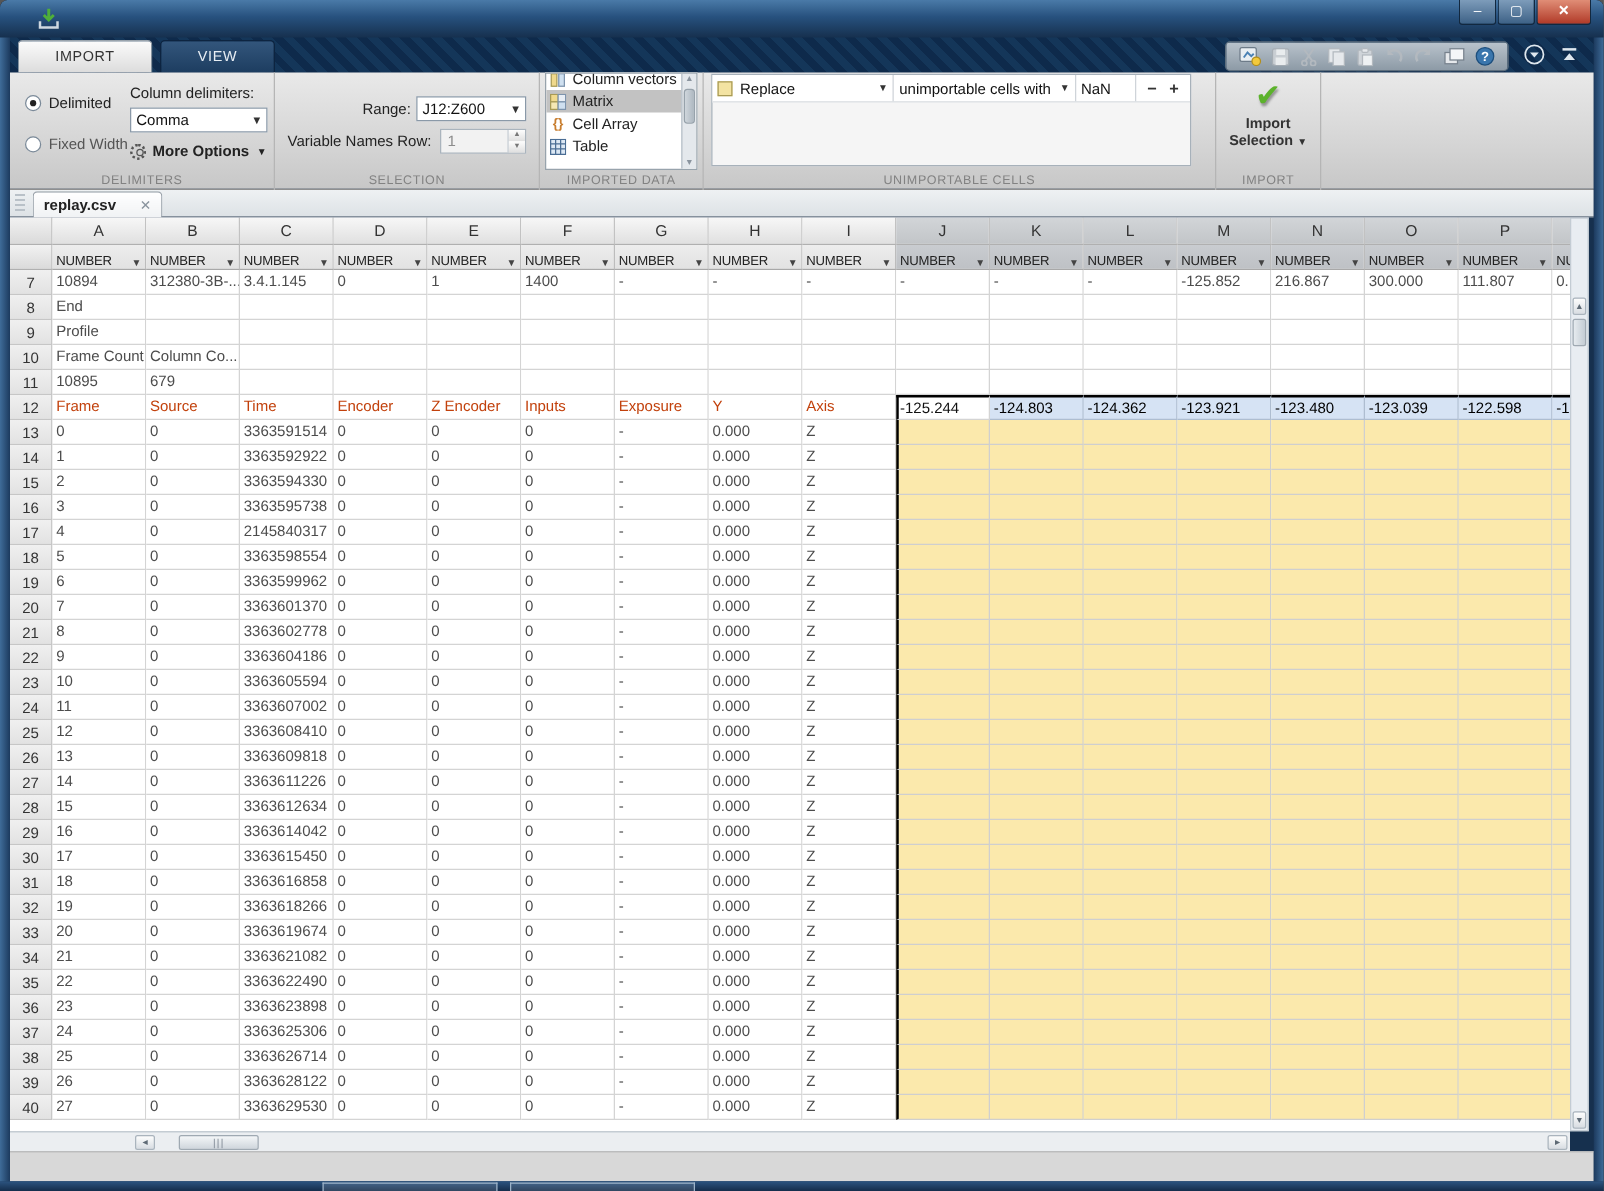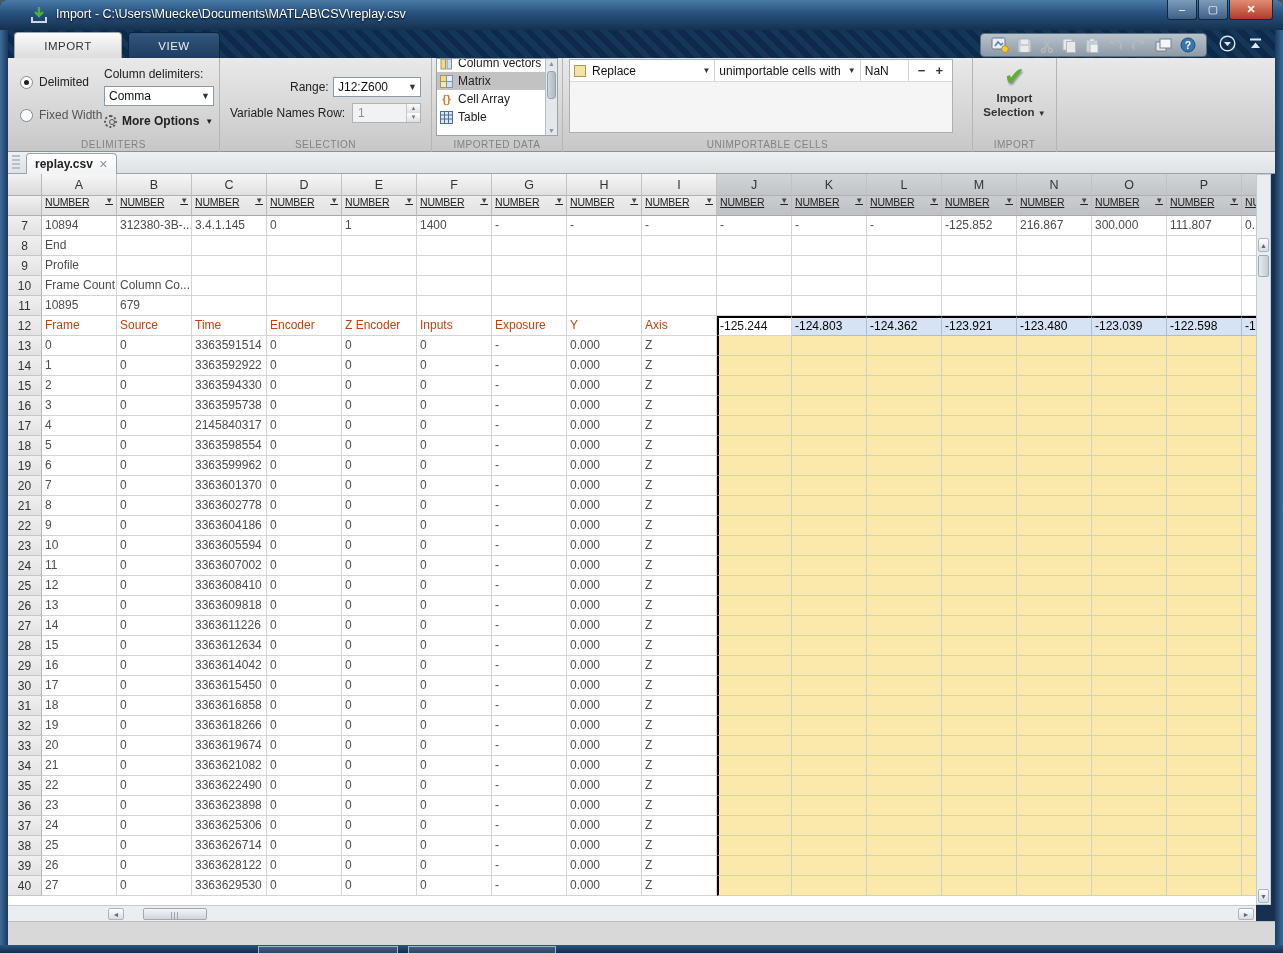--- a/index.html
+++ b/index.html
@@ -59,34 +59,34 @@
   .unrow .seg{display:flex;align-items:center;font-size:12px;color:#111;padding:0 4px;border-right:1px solid #cfd4d9;white-space:nowrap;}
   .swatch{width:12px;height:12px;background:#f3e3a2;border:1px solid #a89a55;margin-right:6px;}
   .pm{font-size:13px;font-weight:bold;color:#333;padding:0 5px;}
   .import-check{font-size:25px;color:#5cb22c;text-shadow:1px 2px 2px rgba(0,0,0,.35);}
   .import-label{font-size:11.5px;font-weight:bold;color:#333;text-align:center;line-height:14px;}
   
   .doctabs{position:absolute;left:8px;top:152px;width:1267px;height:22px;background:linear-gradient(#eef1f3,#dde2e6);border-bottom:1px solid #9aa2aa;}
   .grip{position:absolute;left:4px;top:3px;width:8px;height:16px;
     background:repeating-linear-gradient(#b9c1c8 0 2px,transparent 2px 4px);}
   .doctab{position:absolute;left:18px;top:1px;height:21px;padding:0 8px;background:linear-gradient(#ffffff,#f0f2f4);
-    border:1px solid #9aa2aa;border-bottom:none;border-radius:4px 4px 0 0;display:flex;align-items:center;gap:6px;
+    border:1px solid #9aa2aa;border-bottom:none;border-radius:4px 4px 0 0;display:flex;align-items:center;gap:19px;
     font-size:12px;color:#222;font-weight:bold;}
   .doctab .x{color:#8a949e;font-size:11px;font-weight:normal;}
   
   .grid{position:absolute;left:8px;top:174px;width:1248px;height:731px;overflow:hidden;background:#fff;}
   .g-row{display:flex;width:1320px;}
   .g-corner{width:34px;flex:none;background:linear-gradient(#f2f2f2,#dadada);border-right:1px solid #b9b9b9;border-bottom:1px solid #b0b0b0;}
   .g-letter{width:75px;flex:none;height:22px;text-align:center;font-size:12.5px;color:#333;line-height:22px;
     background:linear-gradient(#f7f7f7,#e0e0e0);border-right:1px solid #c2c2c2;border-bottom:1px solid #b0b0b0;}
   .g-letter.sel{background:linear-gradient(#d2d5d8,#c2c5c8);}
   .g-varrow{display:flex;width:1248px;height:20px;background:#fff;border-bottom:1px solid #e0e0e0;}
   .g-varname{flex:1;text-align:center;font-size:12px;font-weight:bold;color:#111;line-height:20px;}
-  .g-type{width:75px;flex:none;height:20px;display:flex;align-items:flex-start;font-size:10.5px;color:#222;letter-spacing:-.2px;
-    background:linear-gradient(#ededed,#e2e2e2);border-right:1px solid #bcbcbc;border-bottom:1px solid #a8a8a8;padding-left:3px;text-decoration:underline;}
+  .g-type{width:75px;flex:none;height:20px;display:flex;align-items:flex-end;font-size:10.5px;color:#222;letter-spacing:-.2px;
+    background:linear-gradient(#ededed,#e2e2e2);border-right:1px solid #bcbcbc;border-bottom:1px solid #a8a8a8;padding-left:3px;}
   .g-type .ta{margin-left:auto;padding-right:3px;font-size:8px;color:#444;}
   .g-type.sel{background:linear-gradient(#c9ccd0,#bec1c5);}
   .g-rn{width:34px;flex:none;height:20px;text-align:center;font-size:12px;color:#333;line-height:20px;
     background:linear-gradient(#f0f0f0,#e2e2e2);border-right:1px solid #b9b9b9;border-bottom:1px solid #c6c6c6;}
   .g-cell{width:75px;flex:none;height:20px;font-size:12px;color:#4c4c4c;line-height:19px;padding-left:3px;
     border-right:1px solid #d4d4d4;border-bottom:1px solid #d4d4d4;overflow:hidden;white-space:nowrap;background:#fff;}
   .g-cell.hdr{color:#c2410c;}
   .g-cell.c-sel{background:#d6e3f4;border-right:1px solid #aebdd0;border-bottom:1px solid #aebdd0;color:#000000;}
   .g-cell.c-unimp{background:#fbe9ac;border-right:1px solid #cfcfcf;border-bottom:1px solid #cfcfcf;}
   .g-cell.c-active{background:#fff;color:#111;}
@@ -113,21 +113,20 @@
 </head>
 <body>
 
 <div class="window">
 
   <div class="titlebar">
     <svg class="title-icon" viewBox="0 0 18 18">
       <path d="M9 1 L9 9 M5 6 L9 10 L13 6" stroke="#4faf3a" stroke-width="2.4" fill="none"></path>
       <path d="M2 11 L2 16 L16 16 L16 11" stroke="#cfd8e0" stroke-width="2" fill="none"></path>
     </svg>
-    <span class="title-text">Import - C:\Users\Muecke\Documents\MATLAB\CSV\replay.csv</span>
     <div class="winbtns">
       <div class="winbtn">–</div>
       <div class="winbtn">▢</div>
       <div class="winbtn close">✕</div>
     </div>
   </div>
 
   <div class="tabstrip">
     <div class="rtab active">IMPORT</div>
     <div class="rtab inactive">VIEW</div>

